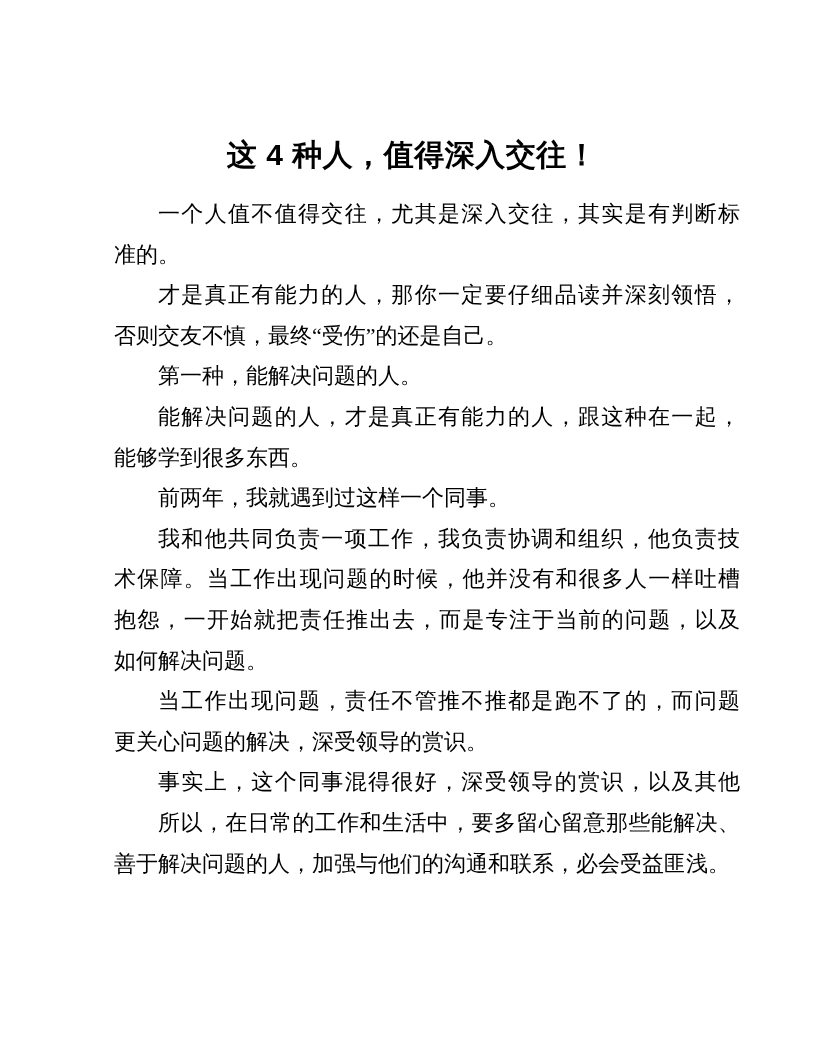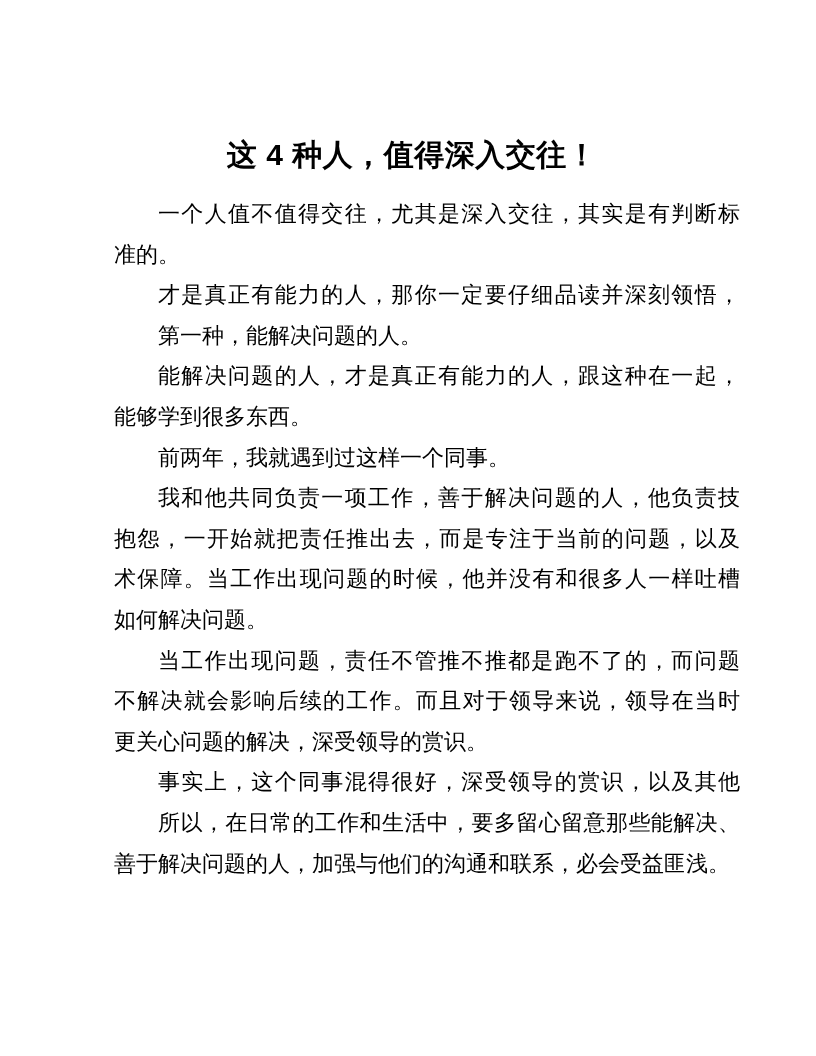--- a/index.html
+++ b/index.html
@@ -63,40 +63,40 @@
 <div class="page">
   <div class="content">
     <h1 class="title">这 4 种人，值得深入交往！</h1>
     <div class="body-text" id="doc-body">
         <div class="paragraph">
           <div class="line first">一个人值不值得交往，尤其是深入交往，其实是有判断标</div>
           <div class="line last">准的。</div>
         </div>
         <div class="paragraph">
           <div class="line first">才是真正有能力的人，那你一定要仔细品读并深刻领悟，</div>
+          <div class="line last">否则交友不慎，最终“受伤”的还是自己。</div>
         </div>
         <div class="paragraph">
           <div class="line first last">第一种，能解决问题的人。</div>
         </div>
         <div class="paragraph">
           <div class="line first">能解决问题的人，才是真正有能力的人，跟这种在一起，</div>
           <div class="line last">能够学到很多东西。</div>
         </div>
         <div class="paragraph">
           <div class="line first last">前两年，我就遇到过这样一个同事。</div>
         </div>
         <div class="paragraph">
-          <div class="line first">我和他共同负责一项工作，善于解决问题的人，他负责技</div>
+          <div class="line first">我和他共同负责一项工作，我负责协调和组织，他负责技</div>
+          <div class="line">术保障。当工作出现问题的时候，他并没有和很多人一样吐槽</div>
           <div class="line">抱怨，一开始就把责任推出去，而是专注于当前的问题，以及</div>
-          <div class="line">术保障。当工作出现问题的时候，他并没有和很多人一样吐槽</div>
           <div class="line last">如何解决问题。</div>
         </div>
         <div class="paragraph">
           <div class="line first">当工作出现问题，责任不管推不推都是跑不了的，而问题</div>
-          <div class="line">不解决就会影响后续的工作。而且对于领导来说，领导在当时</div>
           <div class="line last">更关心问题的解决，深受领导的赏识。</div>
         </div>
         <div class="paragraph">
           <div class="line first">事实上，这个同事混得很好，深受领导的赏识，以及其他</div>
         </div>
         <div class="paragraph">
           <div class="line first">所以，在日常的工作和生活中，要多留心留意那些能解决、</div>
           <div class="line last">善于解决问题的人，加强与他们的沟通和联系，必会受益匪浅。</div>
         </div>
       </div>

